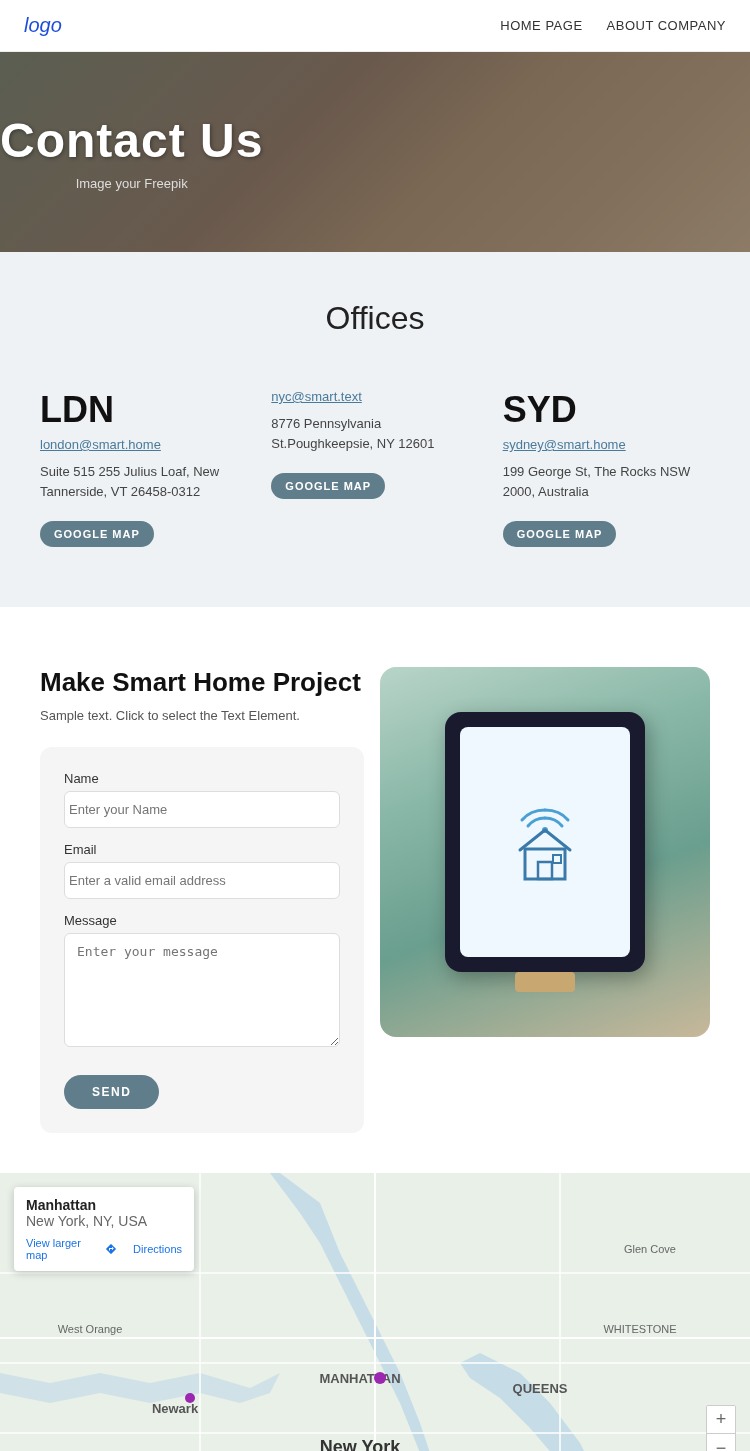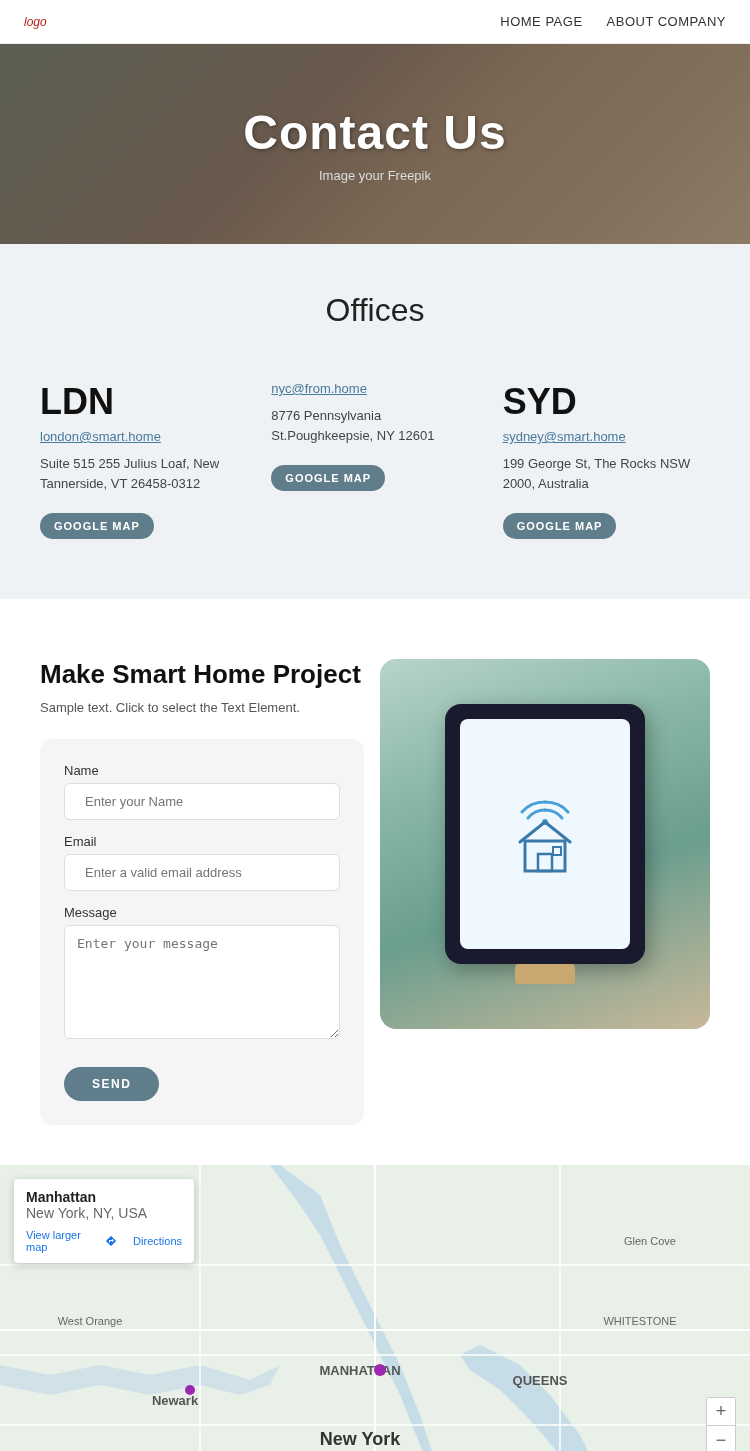--- a/index.html
+++ b/index.html
@@ -8,22 +8,22 @@
     
     .navbar {
       display: flex;
       align-items: center;
       justify-content: space-between;
       padding: 14px 24px;
       background: #fff;
       border-bottom: 1px solid #eee;
     }
     .navbar-logo {
-      font-size: 12px;
-      color: #b91c1c;
+      font-size: 20px;
+      color: #1d4ed8;
       font-style: italic;
     }
     .navbar-links {
       display: flex;
       gap: 24px;
     }
     .navbar-link {
       font-size: 13px;
       color: #333;
       text-decoration: none;
@@ -32,21 +32,21 @@
       cursor: pointer;
     }
 
     
     .hero {
       position: relative;
       height: 200px;
       background: #404040;
       display: flex;
       flex-direction: column;
-      align-items: center;
+      align-items: flex-start;
       justify-content: center;
       overflow: hidden;
     }
     .hero-bg {
       position: absolute;
       inset: 0;
       background: linear-gradient(135deg, #6b7a6b 0%, #8a7060 40%, #b09070 60%, #c0a080 80%, #d4b896 100%);
       opacity: 0.85;
     }
     .hero-overlay {
@@ -157,21 +157,21 @@
       margin-bottom: 14px;
     }
     .form-label {
       font-size: 13px;
       color: #333;
       display: block;
       margin-bottom: 5px;
     }
     .form-input {
       width: 100%;
-      padding: 10px 20px;
+      padding: 10px 4px;
       border: 1px solid #ddd;
       border-radius: 6px;
       font-size: 13px;
       background: #fff;
       color: #ef4444;
       outline: none;
     }
     .form-textarea {
       width: 100%;
       padding: 10px 12px;
@@ -348,21 +348,21 @@
   <div class="offices-grid">
 
     <div class="office-card">
       <div class="office-city">LDN</div>
       <span class="office-email">london@smart.home</span>
       <p class="office-address">Suite 515 255 Julius Loaf, New Tannerside, VT 26458-0312</p>
       <button class="office-map-btn">GOOGLE MAP</button>
     </div>
 
     <div class="office-card">
-      <span class="office-email">nyc@from.home</span>
+      <span class="office-email">nyc@smart.text</span>
       <p class="office-address">8776 Pennsylvania St.Poughkeepsie, NY 12601</p>
       <button class="office-map-btn">GOOGLE MAP</button>
     </div>
 
     <div class="office-card">
       <div class="office-city">SYD</div>
       <span class="office-email">sydney@smart.home</span>
       <p class="office-address">199 George St, The Rocks NSW 2000, Australia</p>
       <button class="office-map-btn">GOOGLE MAP</button>
     </div>

